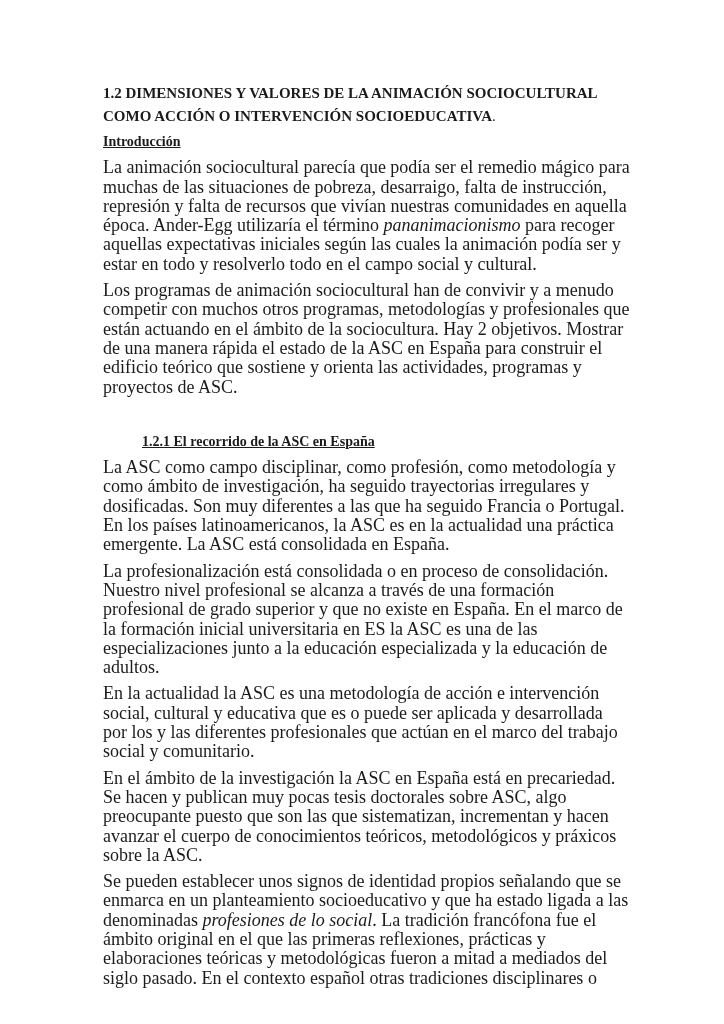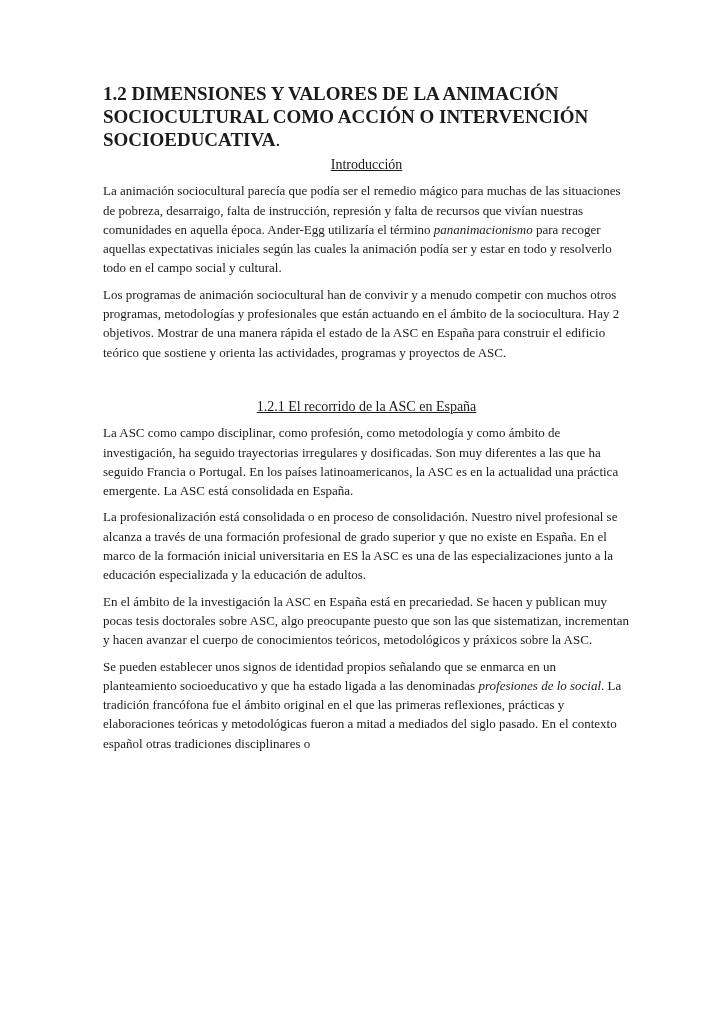--- a/index.html
+++ b/index.html
@@ -15,54 +15,54 @@
     color: #1b1b1b;
     overflow: hidden;
   }
   .content {
     position: absolute;
     left: 103px;
     top: 82px;
     width: 527px;
   }
   .doc-title {
-    font-size: 19px;
+    font-size: 15px;
     font-weight: bold;
     line-height: 23px;
     max-width: 505px;
     margin: 0 0 4px 0;
   }
   .doc-title .title-period { font-weight: normal; }
   .heading, .section-heading {
     font-size: 14px;
-    font-weight: normal;
+    font-weight: bold;
     text-decoration: underline;
     line-height: 19.3px;
     margin: 0 0 7px 0;
-    text-align: center;
   }
-  .section-heading { margin-top: 35px; }
+  .section-heading { margin-top: 35px; margin-left: 39px; }
   .paragraph {
-    font-size: 13px;
+    font-size: 18px;
     line-height: 19.3px;
     margin: 0 0 7px 0;
     text-align: left;
   }
   .paragraph .italic { font-style: italic; }
 </style>
 </head>
 <body>
 
 <div class="page">
   <div class="content">
     <h1 class="doc-title"><span>1.2 DIMENSIONES Y VALORES DE LA ANIMACIÓN SOCIOCULTURAL COMO ACCIÓN O INTERVENCIÓN SOCIOEDUCATIVA</span><span class="title-period">.</span></h1>
     <div>
         <h2 class="heading">Introducción</h2>
         <p class="paragraph"><span class="text-run">La animación sociocultural parecía que podía ser el remedio mágico para muchas de las situaciones de pobreza, desarraigo, falta de instrucción, represión y falta de recursos que vivían nuestras comunidades en aquella época. Ander-Egg utilizaría el término </span><span class="italic">pananimacionismo</span><span class="text-run"> para recoger aquellas expectativas iniciales según las cuales la animación podía ser y estar en todo y resolverlo todo en el campo social y cultural.</span></p>
         <p class="paragraph"><span class="text-run">Los programas de animación sociocultural han de convivir y a menudo competir con muchos otros programas, metodologías y profesionales que están actuando en el ámbito de la sociocultura. Hay 2 objetivos. Mostrar de una manera rápida el estado de la ASC en España para construir el edificio teórico que sostiene y orienta las actividades, programas y proyectos de ASC.</span></p>
         <h2 class="section-heading">1.2.1 El recorrido de la ASC en España </h2>
         <p class="paragraph"><span class="text-run">La ASC como campo disciplinar, como profesión, como metodología y como ámbito de investigación, ha seguido trayectorias irregulares y dosificadas. Son muy diferentes a las que ha seguido Francia o Portugal. En los países latinoamericanos, la ASC es en la actualidad una práctica emergente. La ASC está consolidada en España.</span></p>
         <p class="paragraph"><span class="text-run">La profesionalización está consolidada o en proceso de consolidación. Nuestro nivel profesional se alcanza a través de una formación profesional de grado superior y que no existe en España. En el marco de la formación inicial universitaria en ES la ASC es una de las especializaciones junto a la educación especializada y la educación de adultos.</span></p>
+        <p class="paragraph"><span class="text-run">En la actualidad la ASC es una metodología de acción e intervención social, cultural y educativa que es o puede ser aplicada y desarrollada por los y las diferentes profesionales que actúan en el marco del trabajo social y comunitario.</span></p>
         <p class="paragraph"><span class="text-run">En el ámbito de la investigación la ASC en España está en precariedad. Se hacen y publican muy pocas tesis doctorales sobre ASC, algo preocupante puesto que son las que sistematizan, incrementan y hacen avanzar el cuerpo de conocimientos teóricos, metodológicos y práxicos sobre la ASC.</span></p>
         <p class="paragraph"><span class="text-run">Se pueden establecer unos signos de identidad propios señalando que se enmarca en un planteamiento socioeducativo y que ha estado ligada a las denominadas </span><span class="italic">profesiones de lo social</span><span class="text-run">. La tradición francófona fue el ámbito original en el que las primeras reflexiones, prácticas y elaboraciones teóricas y metodológicas fueron a mitad a mediados del siglo pasado. En el contexto español otras tradiciones disciplinares o</span></p>
       </div>
   </div>
 </div>
 
 </body></html>

